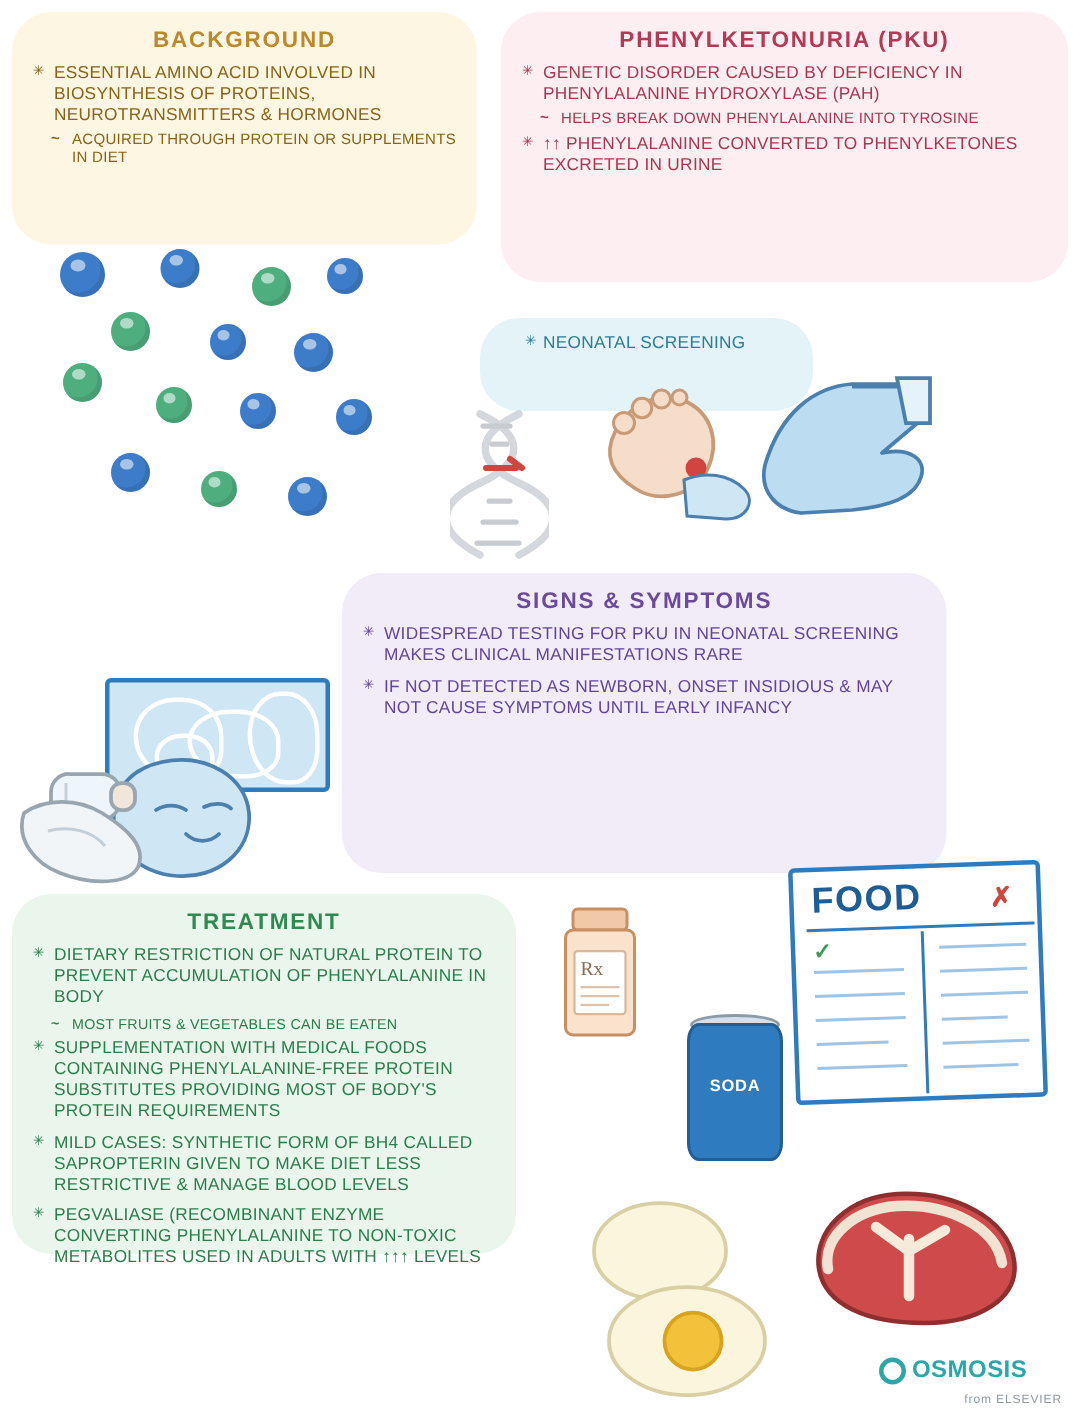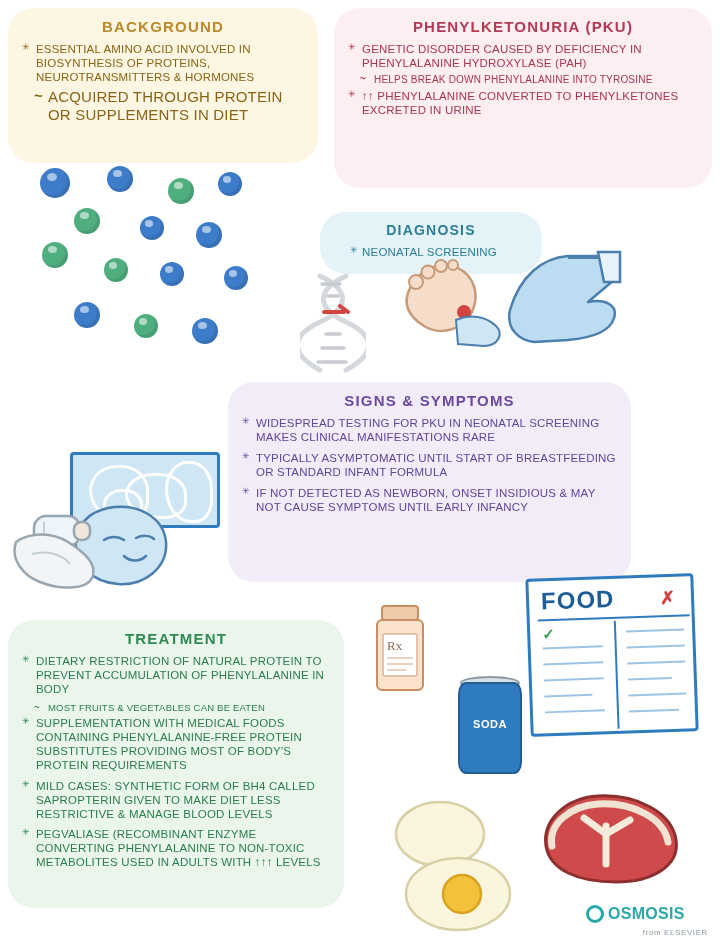--- a/index.html
+++ b/index.html
@@ -66,21 +66,21 @@
   }
 
   
   #bg-panel {
     left: 8px; top: 8px; width: 310px; height: 155px;
     background: #fdf6e3;
   }
   #bg-panel .panel-title { color: #b9892b; font-size: 15px; }
   #bg-panel .b-l1, #bg-panel .b-l2 { color: #8a6416; font-size: 11px; }
   #bg-panel .b-l1 { font-size: 11.5px; }
-  #bg-panel .b-l2 { font-size: 15px; }
+  #bg-panel .b-l2 { font-size: 10px; }
 
   
   #pku-panel {
     left: 334px; top: 8px; width: 378px; height: 180px;
     background: #fdeef1;
   }
   #pku-panel .panel-title { color: #b23a55; font-size: 15px; }
   #pku-panel .b-l1 { color: #a8374f; font-size: 11.5px; }
   #pku-panel .b-l2, #pku-panel .b-l3 { color: #a8374f; font-size: 10px; }
 
@@ -97,21 +97,21 @@
   #ss-panel {
     left: 228px; top: 382px; width: 403px; height: 200px;
     background: #f2ecf9;
   }
   #ss-panel .panel-title { color: #6b4a9e; font-size: 15px; }
   #ss-panel .b-l1 { color: #61459b; font-size: 11.5px; margin-bottom: 7px; }
   #ss-panel .b-l2 { color: #61459b; font-size: 10px; }
 
   
   #tx-panel {
-    left: 8px; top: 620px; width: 336px; height: 288px;
+    left: 8px; top: 596px; width: 336px; height: 240px;
     background: #eaf6ec;
   }
   #tx-panel .panel-title { color: #2f8a52; font-size: 15px; }
   #tx-panel .b-l1 { color: #2c7d4c; font-size: 11.5px; margin-bottom: 6px; }
   #tx-panel .b-l2 { color: #2c7d4c; font-size: 9.5px; }
 
   .cap { text-transform: uppercase; }
 
   
   .mol {
@@ -287,21 +287,20 @@
       </div>
     <div class="mol green" style="left:134px; top:314px; width:24px; height:24px;">
         <div class="gloss"></div>
       </div>
     <div class="mol blue" style="left:192px; top:318px; width:26px; height:26px;">
         <div class="gloss"></div>
       </div>
   </div>
 
   <div class="panel" id="dx-panel">
-    <div class="panel-title">DIAGNOSIS</div>
     <ul class="bullets">
       <li class="b-l1 cap">NEONATAL SCREENING</li>
     </ul>
   </div>
 
   <svg id="dna" viewBox="0 0 66 102">
     <g stroke="#d4d8dc" stroke-width="5" fill="none" stroke-linecap="round">
       <path d="M14 4 C 44 18, 44 36, 14 50 C -16 64, -16 82, 14 98" transform="translate(6,0)"></path>
       <path d="M52 4 C 22 18, 22 36, 52 50 C 82 64, 82 82, 52 98" transform="translate(-6,0)"></path>
     </g>
@@ -362,21 +361,20 @@
 
     <path d="M4 44 C 18 34, 40 34, 56 44 C 72 54, 86 66, 80 80
              C 74 92, 48 92, 28 84 C 12 78, -2 62, 4 44 Z" fill="#f2f5f7" stroke="#9aa6af" stroke-width="2.5" stroke-linejoin="round"></path>
     <path d="M20 56 C 34 52, 50 56, 58 66" fill="none" stroke="#c4ced6" stroke-width="2"></path>
   </svg>
 
   <div class="panel" id="ss-panel">
     <div class="panel-title">SIGNS &amp; SYMPTOMS</div>
     <ul class="bullets">
       <li class="b-l1 cap">WIDESPREAD TESTING for PKU in NEONATAL SCREENING MAKES CLINICAL MANIFESTATIONS RARE</li>
-      <li class="b-l1 cap">TYPICALLY ASYMPTOMATIC until START of BREASTFEEDING or STANDARD INFANT FORMULA</li>
       <li class="b-l1 cap">IF NOT DETECTED as NEWBORN, ONSET INSIDIOUS &amp; MAY NOT CAUSE SYMPTOMS until EARLY INFANCY</li>
     </ul>
   </div>
 
   <div class="panel" id="tx-panel">
     <div class="panel-title">TREATMENT</div>
     <ul class="bullets">
       <li class="b-l1 cap">DIETARY RESTRICTION of NATURAL PROTEIN to PREVENT ACCUMULATION of PHENYLALANINE in BODY</li>
       <li class="b-l2 cap">MOST FRUITS &amp; VEGETABLES CAN BE EATEN</li>
       <li class="b-l1 cap">SUPPLEMENTATION with MEDICAL FOODS CONTAINING PHENYLALANINE-FREE PROTEIN SUBSTITUTES PROVIDING MOST of BODY'S PROTEIN REQUIREMENTS</li>

